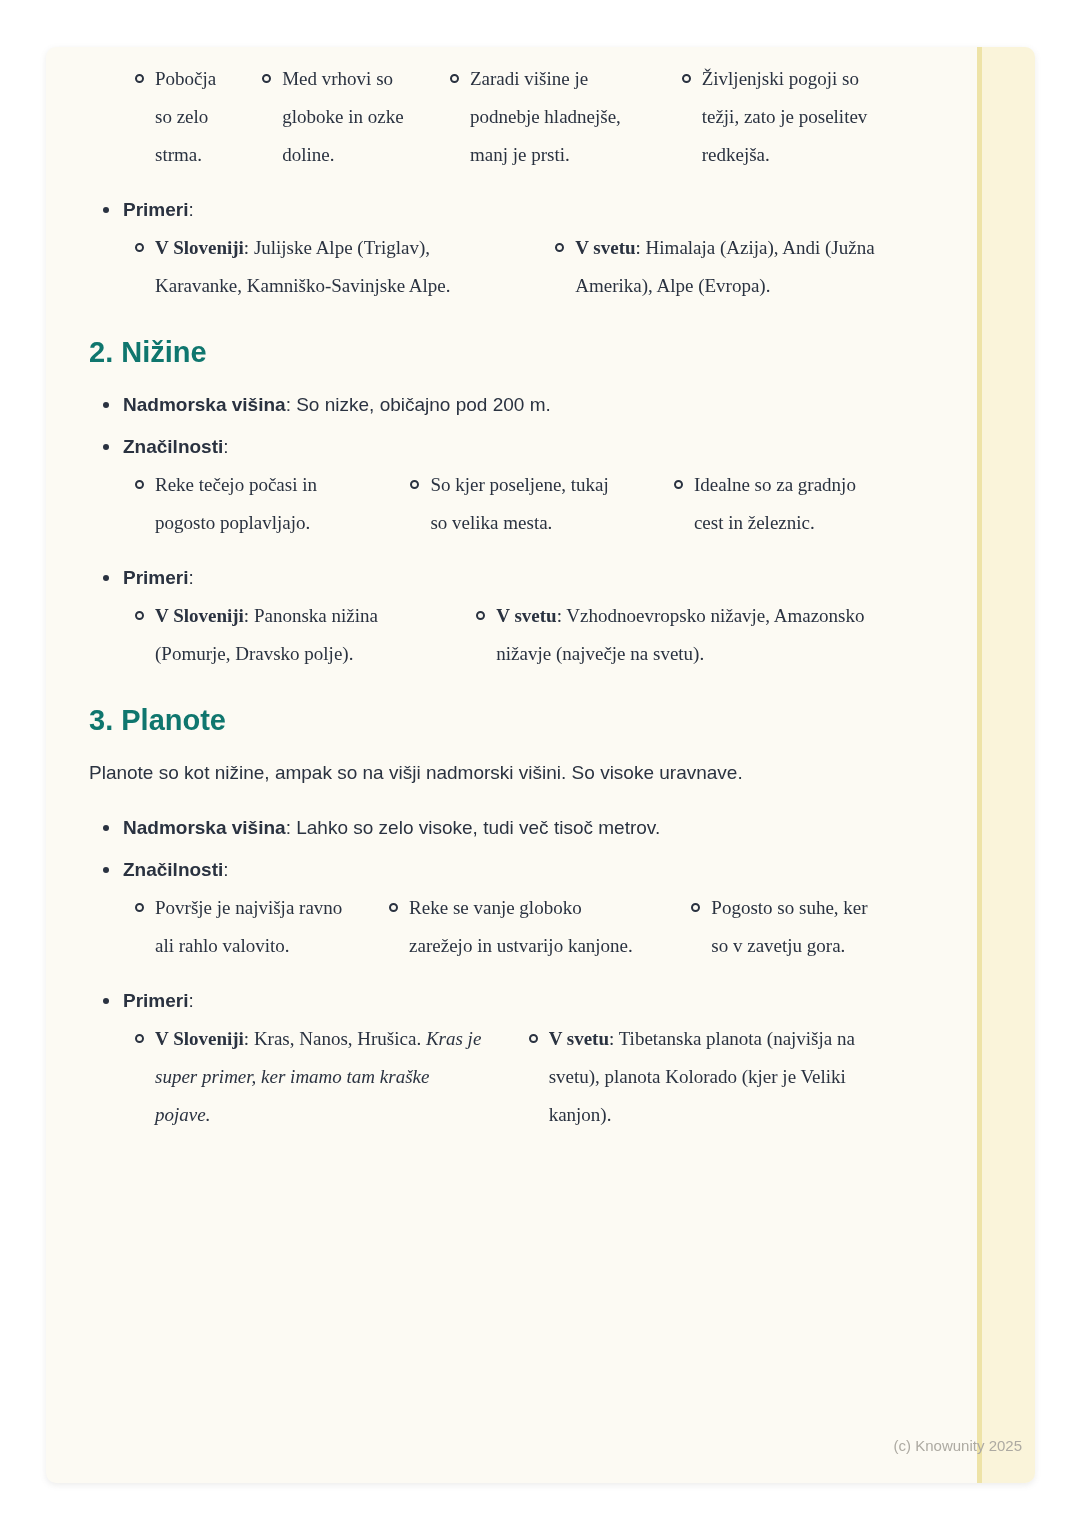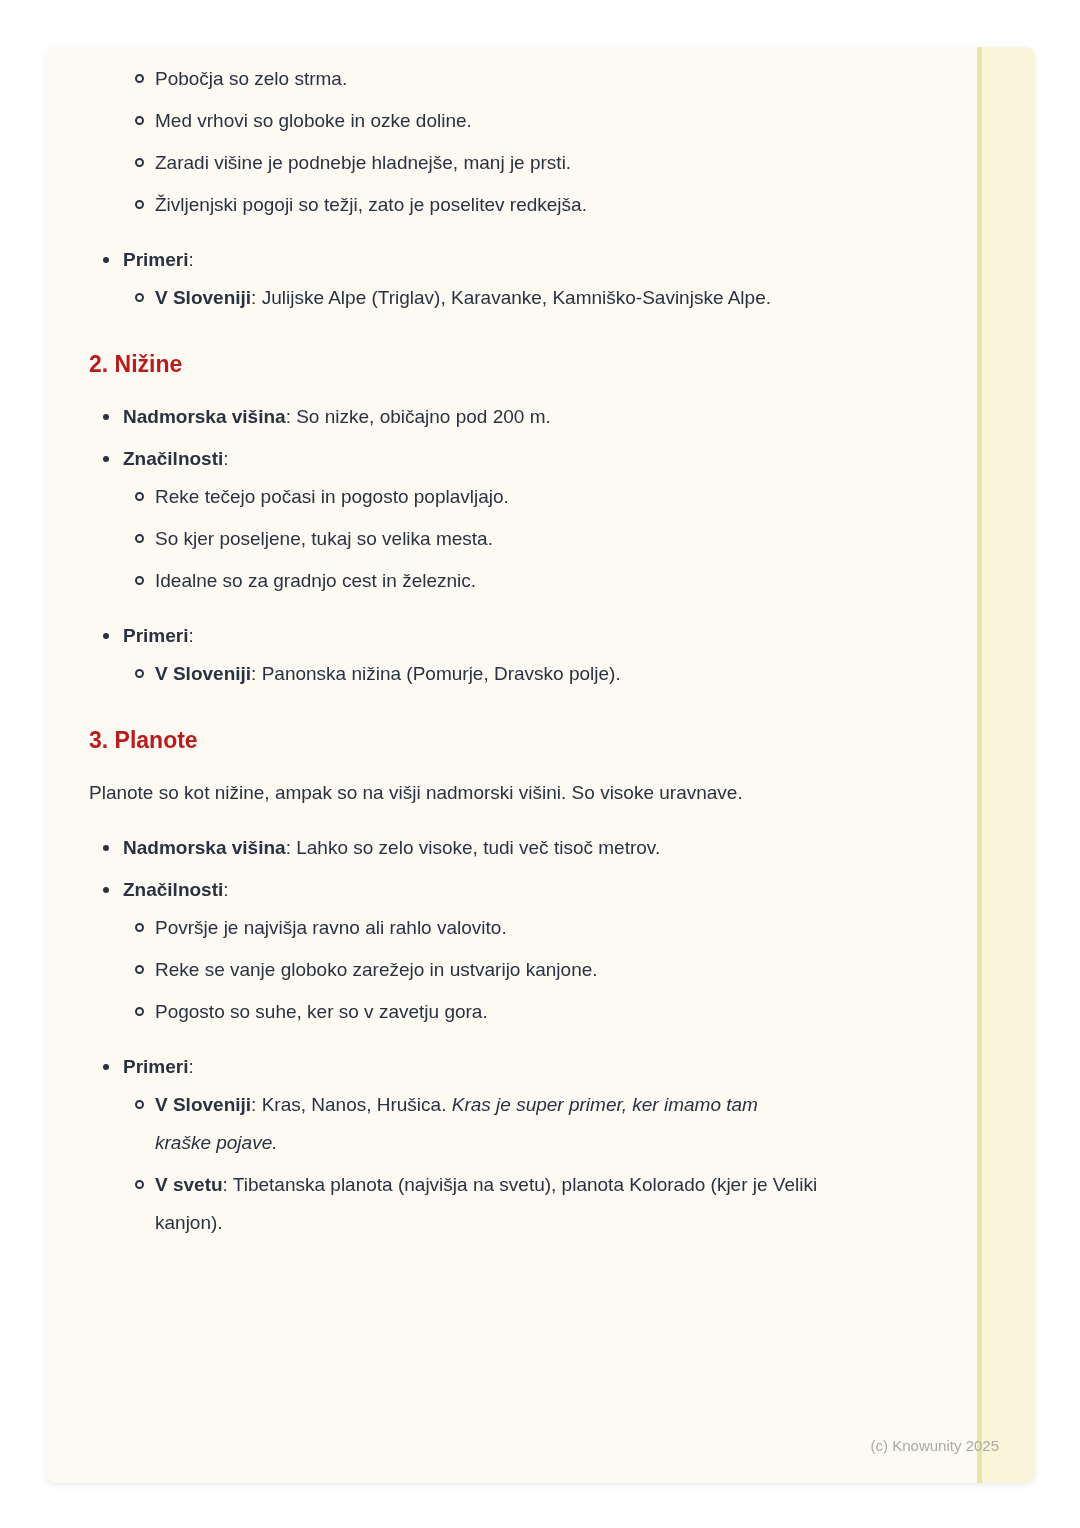--- a/index.html
+++ b/index.html
@@ -26,40 +26,40 @@
     border-left:5px solid #eee3a7;
   }
   .content {
     position:relative;
     display:flex; flex-direction:column;
     padding-top:17px;
     margin-left:43px;
     width:790px;
     font-size:19px; line-height:38px;
   }
-  .ul2 { display:flex; flex-direction:column; margin:-4px 0 13px 0; }
+  .ul2 { display:flex; margin:-4px 0 13px 0;font-family:Liberation Serif, serif; }
   .li1, .li2 { display:flex; align-items:flex-start; margin:0 0 4px 0; }
   .m1 { flex:0 0 34px; padding-left:14px; box-sizing:border-box; }
   .m2 { flex:0 0 66px; padding-left:46px; box-sizing:border-box; }
   .dot { display:block; width:6px; height:6px; border-radius:50%; background:#2a3240; margin-top:16px; }
   .ring { display:block; width:5px; height:5px; border:2px solid #2a3240; border-radius:50%; margin-top:14px; }
   .t { flex:1 1 auto; min-width:0; }
   .t b { font-weight:700; }
   .t i { font-style:italic; }
   .heading {
-    font-size:23px; line-height:40px; font-weight:700;
-    color:#b91c1c;
+    font-size:29px; line-height:40px; font-weight:700;
+    color:#0f766e;
     margin:10px 0 14px 0;
   }
   .para { margin:0 0 17px 0; }
   .wrapA { max-width:640px; }
   .wrapB { max-width:660px; }
   .wrapC { max-width:665px; }
   .footer {
-    position:absolute; right:36px; top:1390px;
+    position:absolute; right:13px; top:1390px;
     font-size:15px; line-height:18px;
     color:#adaaa2;
   }
 </style>
 </head>
 <body>
 
 <div class="card">
   <div class="stripe"></div>
 
@@ -98,20 +98,26 @@
         </span>
       <span class="t"><b>Primeri</b><span>:</span></span>
     </div>
     <div class="ul2">
       <div class="li2">
         <span class="m2">
             <span class="ring"></span>
           </span>
         <span class="t"><b>V Sloveniji</b><span>: Julijske Alpe (Triglav), Karavanke, Kamniško-Savinjske Alpe.</span></span>
       </div>
+      <div class="li2">
+        <span class="m2">
+            <span class="ring"></span>
+          </span>
+        <span class="t"><b>V svetu</b><span>: Himalaja (Azija), Andi (Južna Amerika), Alpe (Evropa).</span></span>
+      </div>
     </div>
 
     <div class="heading">2. Nižine</div>
 
     <div class="li1">
       <span class="m1">
           <span class="dot"></span>
         </span>
       <span class="t"><b>Nadmorska višina</b><span>: So nizke, običajno pod 200 m.</span></span>
     </div>
@@ -148,20 +154,26 @@
           <span class="dot"></span>
         </span>
       <span class="t"><b>Primeri</b><span>:</span></span>
     </div>
     <div class="ul2">
       <div class="li2">
         <span class="m2">
             <span class="ring"></span>
           </span>
         <span class="t"><b>V Sloveniji</b><span>: Panonska nižina (Pomurje, Dravsko polje).</span></span>
+      </div>
+      <div class="li2">
+        <span class="m2">
+            <span class="ring"></span>
+          </span>
+        <span class="t wrapA"><b>V svetu</b><span>: Vzhodnoevropsko nižavje, Amazonsko nižavje (največje na svetu).</span></span>
       </div>
     </div>
 
     <div class="heading">3. Planote</div>
     <div class="para">Planote so kot nižine, ampak so na višji nadmorski višini. So visoke uravnave.</div>
 
     <div class="li1">
       <span class="m1">
           <span class="dot"></span>
         </span>

